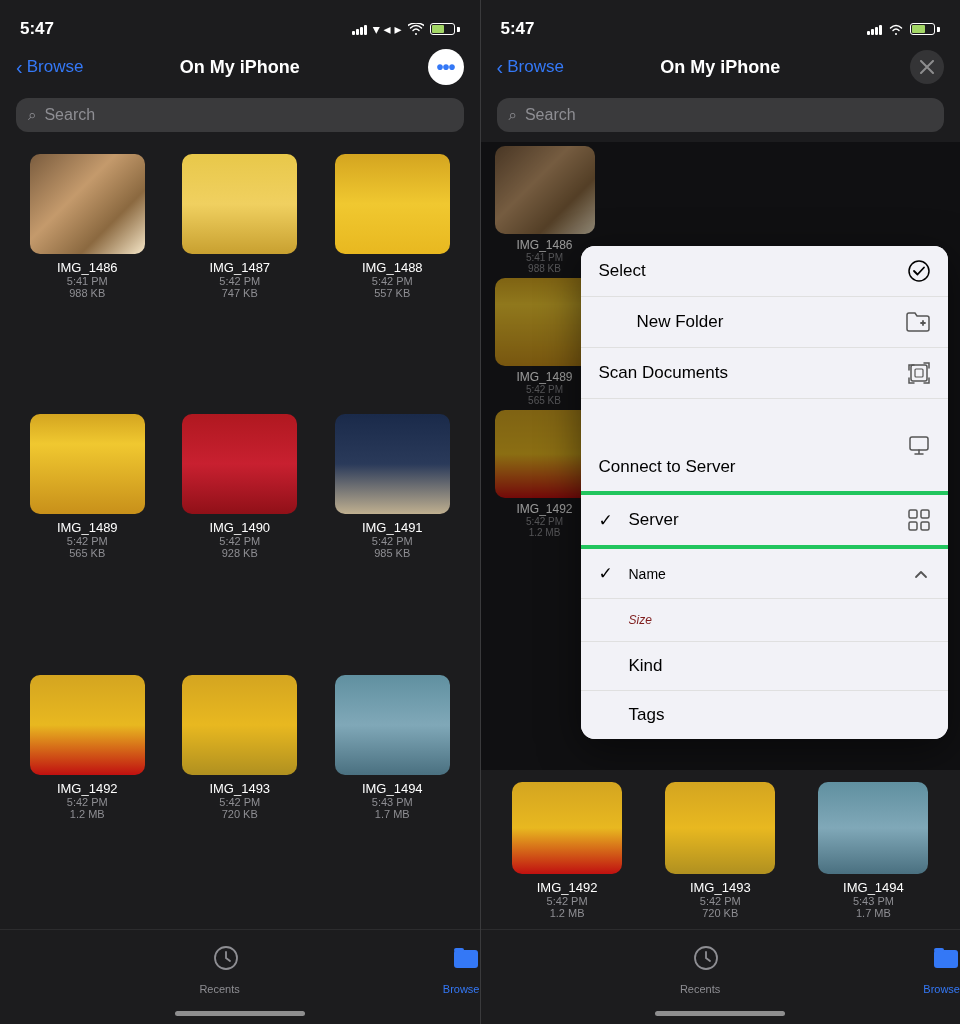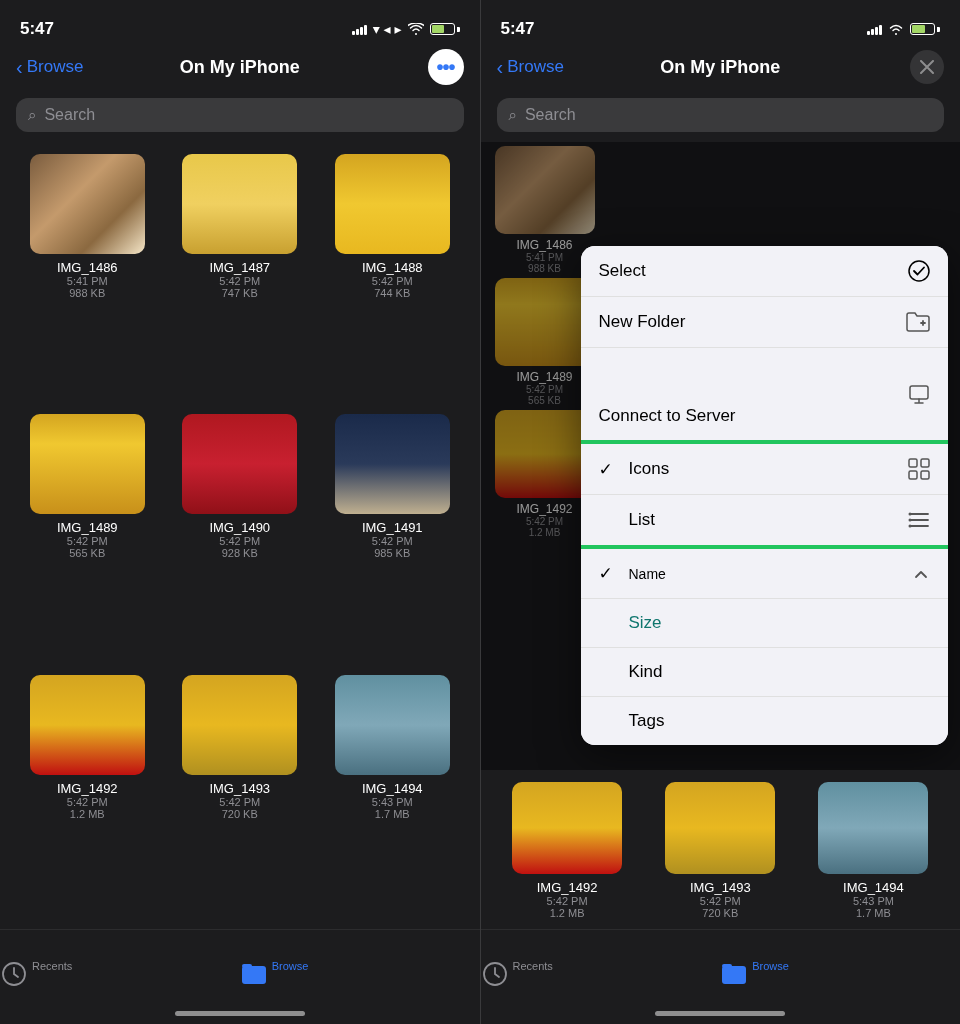--- a/index.html
+++ b/index.html
@@ -231,22 +231,22 @@
     .tab-bar {
       display: flex;
       justify-content: space-around;
       align-items: flex-end;
       padding: 8px 0 16px 0;
       height: 82px;
       border-top: 1px solid #2c2c2e;
     }
     .tab-item {
       display: flex;
-      flex-direction: row;
-      align-items: flex-start;
+      flex-direction: column;
+      align-items: flex-end;
       gap: 4px;
       flex: 1;
       cursor: pointer;
     }
     .tab-icon {
       font-size: 26px;
     }
     .tab-label {
       font-size: 11px;
       color: #8e8e93;
@@ -414,21 +414,21 @@
     <div class="file-item">
       <div class="file-thumb thumb-1487"></div>
       <span class="file-name">IMG_1487</span>
       <span class="file-time">5:42 PM</span>
       <span class="file-size">747 KB</span>
     </div>
     <div class="file-item">
       <div class="file-thumb thumb-1488"></div>
       <span class="file-name">IMG_1488</span>
       <span class="file-time">5:42 PM</span>
-      <span class="file-size">744 KB</span>
+      <span class="file-size">557 KB</span>
     </div>
 
     <div class="file-item">
       <div class="file-thumb thumb-1489"></div>
       <span class="file-name">IMG_1489</span>
       <span class="file-time">5:42 PM</span>
       <span class="file-size">565 KB</span>
     </div>
     <div class="file-item">
       <div class="file-thumb thumb-1490"></div>
@@ -566,79 +566,77 @@
           <span class="dropdown-item-left">
             <span style="font-size:17px; color:#000;">Select</span>
           </span>
           <svg width="22" height="22" viewBox="0 0 22 22">
             <circle cx="11" cy="11" r="10" stroke="#000" stroke-width="1.5" fill="none"></circle>
             <path d="M6 11l3.5 3.5L16 7.5" stroke="#000" stroke-width="1.8" fill="none" stroke-linecap="round" stroke-linejoin="round"></path>
           </svg>
         </div>
         <div class="dropdown-item">
           <span class="dropdown-item-left">
-            <span style="font-size:17px; color:#000;">New Folder</span>
+            <span style="font-size:17px; color:#000;margin-left:38px;">New Folder</span>
           </span>
           <svg width="24" height="22" viewBox="0 0 24 22">
             <path d="M1 4a2 2 0 012-2h6l2 3h10a2 2 0 012 2v11a2 2 0 01-2 2H3a2 2 0 01-2-2V4z" stroke="#555" stroke-width="1.5" fill="none"></path>
             <path d="M17 10v4M15 12h4" stroke="#555" stroke-width="1.8" stroke-linecap="round"></path>
           </svg>
         </div>
         <div class="dropdown-item">
           <span class="dropdown-item-left">
+            <span style="font-size:17px; color:#000;">Scan Documents</span>
+          </span>
+          <svg width="22" height="22" viewBox="0 0 22 22">
+            <rect x="3" y="3" width="16" height="16" rx="2" stroke="#555" stroke-width="1.5" fill="none"></rect>
+            <rect x="7" y="7" width="8" height="8" rx="1" stroke="#555" stroke-width="1.2" fill="none"></rect>
+            <path d="M1 8V3h5M16 1h5v5M6 21H1v-5M21 16v5h-5" stroke="#555" stroke-width="1.5" fill="none" stroke-linecap="round"></path>
+          </svg>
+        </div>
+        <div class="dropdown-item">
+          <span class="dropdown-item-left">
             <span style="font-size:17px; color:#000;margin-top:44px;">Connect to Server</span>
           </span>
           <svg width="22" height="22" viewBox="0 0 22 22">
             <rect x="2" y="3" width="18" height="13" rx="2" stroke="#555" stroke-width="1.5" fill="none"></rect>
             <path d="M7 20h8M11 16v4" stroke="#555" stroke-width="1.5" stroke-linecap="round"></path>
           </svg>
         </div>
       </div>
 
       <div class="dropdown-section">
         <div class="dropdown-item">
           <span class="dropdown-item-left">
             <span style="font-size:17px; color:#000; width:20px;">✓</span>
-            <span style="font-size:17px; color:#000;">Icons</span>
+            <span style="font-size:17px; color:#000;">Server</span>
           </span>
           <svg width="22" height="22" viewBox="0 0 22 22">
             <rect x="1" y="1" width="8" height="8" rx="1.5" stroke="#555" stroke-width="1.5" fill="none"></rect>
             <rect x="13" y="1" width="8" height="8" rx="1.5" stroke="#555" stroke-width="1.5" fill="none"></rect>
             <rect x="1" y="13" width="8" height="8" rx="1.5" stroke="#555" stroke-width="1.5" fill="none"></rect>
             <rect x="13" y="13" width="8" height="8" rx="1.5" stroke="#555" stroke-width="1.5" fill="none"></rect>
           </svg>
         </div>
-        <div class="dropdown-item">
-          <span class="dropdown-item-left">
-            <span style="width:20px;"></span>
-            <span style="font-size:17px; color:#000;">List</span>
-          </span>
-          <svg width="22" height="22" viewBox="0 0 22 22">
-            <path d="M2 5h18M2 11h18M2 17h18" stroke="#555" stroke-width="1.8" stroke-linecap="round"></path>
-            <circle cx="2" cy="5" r="1.5" fill="#555"></circle>
-            <circle cx="2" cy="11" r="1.5" fill="#555"></circle>
-            <circle cx="2" cy="17" r="1.5" fill="#555"></circle>
-          </svg>
-        </div>
       </div>
 
       <div class="dropdown-section">
         <div class="dropdown-item">
           <span class="dropdown-item-left">
             <span style="font-size:17px; color:#000; width:20px;">✓</span>
             <span style="font-size:14px; color:#000;">Name</span>
           </span>
           <svg width="18" height="18" viewBox="0 0 18 18">
             <path d="M4 12l5-5 5 5" stroke="#555" stroke-width="1.8" fill="none" stroke-linecap="round" stroke-linejoin="round"></path>
           </svg>
         </div>
         <div class="dropdown-item">
           <span class="dropdown-item-left">
             <span style="width:20px;"></span>
-            <span style="font-size:17px; color:#0f766e;">Size</span>
+            <span style="font-size:12px; color:#7f1d1d;font-style:italic;">Size</span>
           </span>
         </div>
         <div class="dropdown-item">
           <span class="dropdown-item-left">
             <span style="width:20px;"></span>
             <span style="font-size:17px; color:#000;">Kind</span>
           </span>
         </div>
         <div class="dropdown-item">
           <span class="dropdown-item-left">

